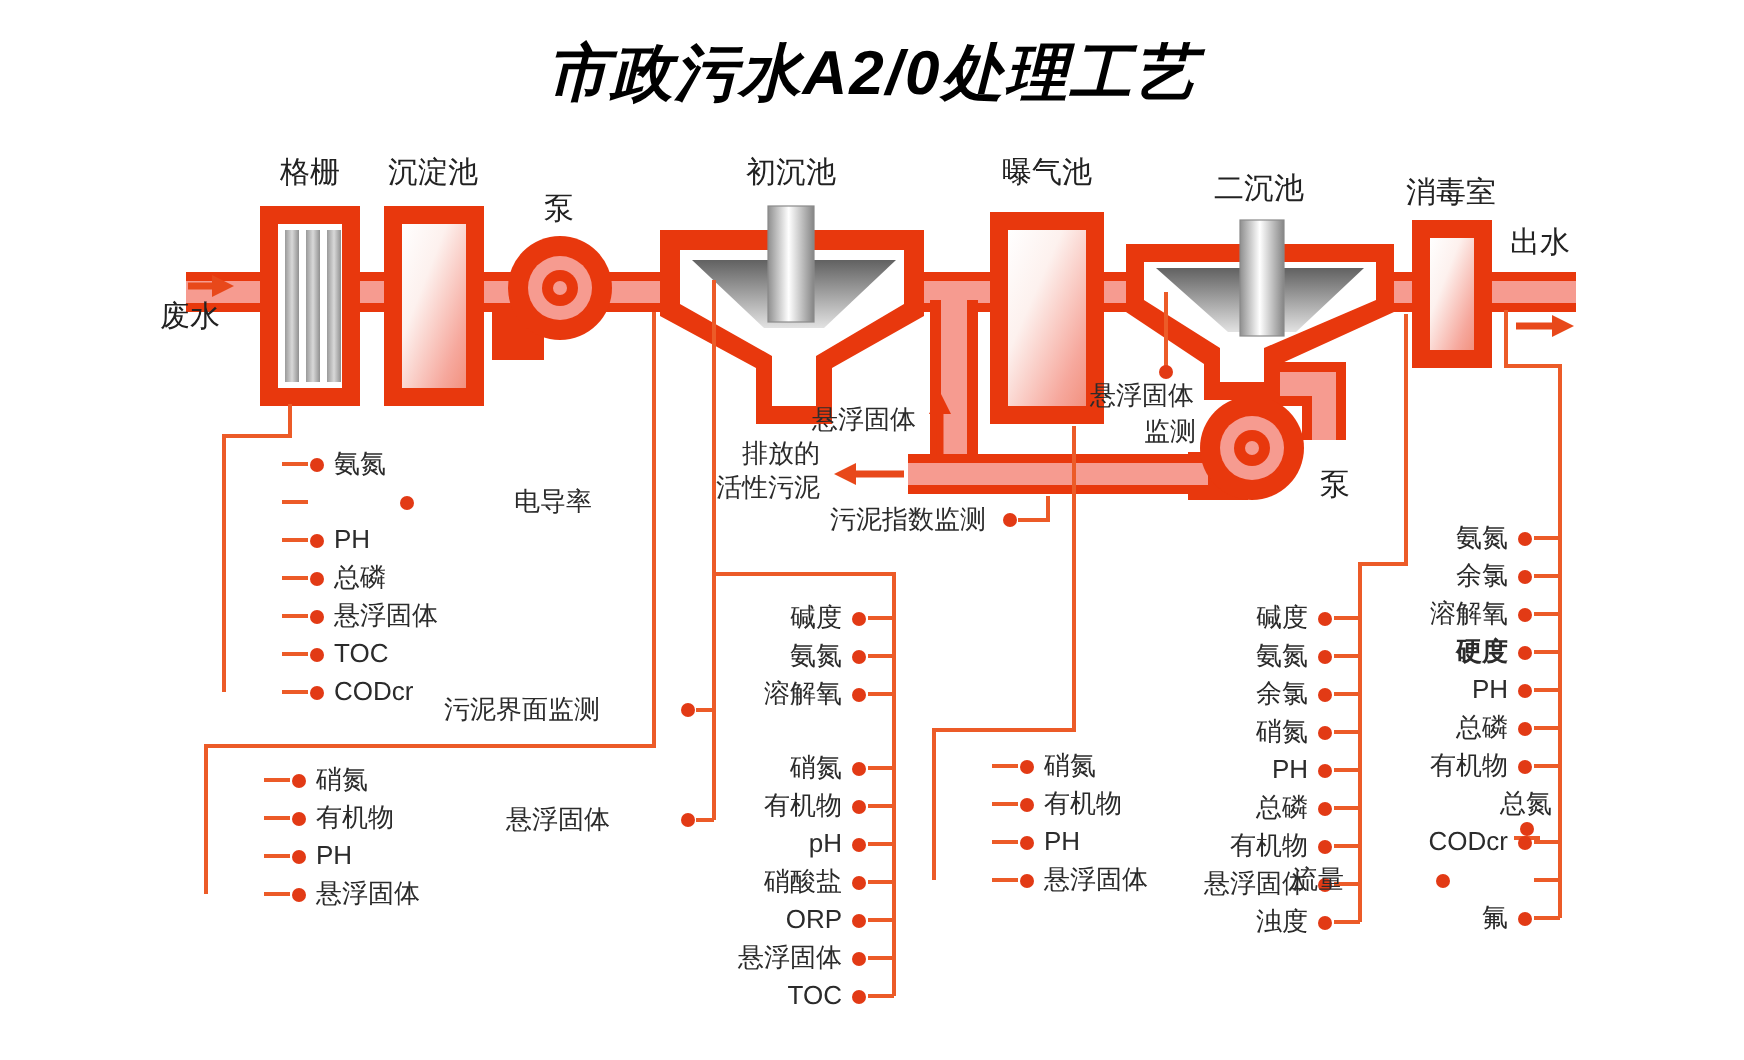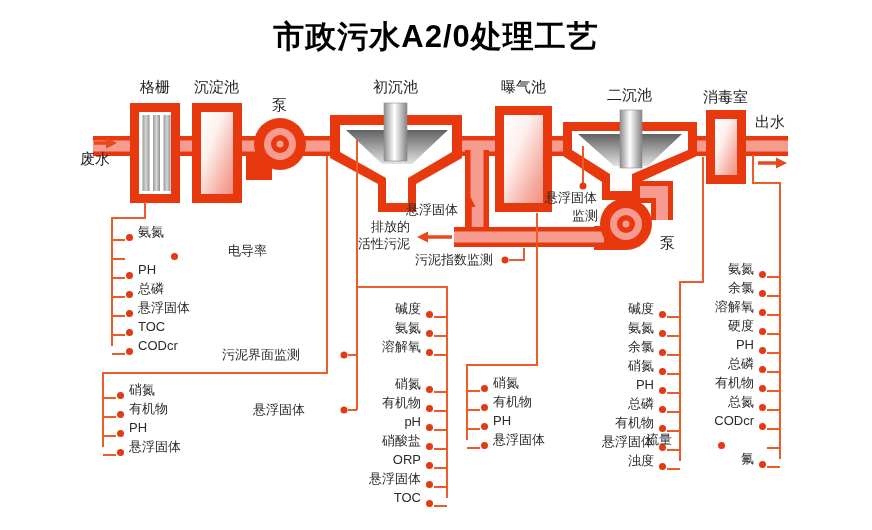--- a/index.html
+++ b/index.html
@@ -1,23 +1,23 @@
 <!DOCTYPE html>
 <html><head>
 <meta charset="utf-8">
 <style>
   html,body{margin:0;padding:0;background:#fff;}
   body{width:872px;height:530px;position:relative;font-family:"Liberation Sans",sans-serif;overflow:hidden;}
   #stage{position:absolute;left:0;top:0;width:872px;height:530px;}
   #pipework{position:absolute;left:0;top:0;}
   .title{position:absolute;left:0;top:16px;width:100%;text-align:center;
-         font-size:31px;font-weight:bold;color:#000;letter-spacing:1px;}
+         font-size:31px;font-weight:bold;color:#000;letter-spacing:1px;font-style:italic;}
   .lbl{position:absolute;font-size:13px;line-height:16px;color:#2b2b2b;white-space:nowrap;}
   .unit{font-size:15px;line-height:17px;color:#222;}
-  .param-row{position:absolute;height:18px;display:flex;align-items:flex-end;}
+  .param-row{position:absolute;height:18px;display:flex;align-items:center;margin-left:29px;}
   .pline{width:13px;height:2px;background:#EC5B28;flex:0 0 auto;}
   .pdot{width:7px;height:7px;border-radius:50%;background:#E23A15;flex:0 0 auto;margin:0 1px;}
   .ptext{font-size:13px;line-height:18px;color:#2b2b2b;white-space:nowrap;padding:0 4px;}
 </style>
 </head>
 <body>
 
 <div id="stage">
 
   <svg id="pipework" width="872" height="530" viewBox="0 0 872 530">
@@ -346,41 +346,41 @@
     <div class="param-row" style="top: 279px; right: 92px;">
       <span class="ptext">余氯</span>
       <div class="pdot"></div>
       <div class="pline"></div>
     </div>
     <div class="param-row" style="top: 298px; right: 92px;">
       <span class="ptext">溶解氧</span>
       <div class="pdot"></div>
       <div class="pline"></div>
     </div>
-    <div class="param-row" style="top: 317px; right: 92px;">
+    <div class="param-row" style="top: 317px; right: 92px; font-weight: bold;">
       <span class="ptext">硬度</span>
       <div class="pdot"></div>
       <div class="pline"></div>
     </div>
     <div class="param-row" style="top: 336px; right: 92px;">
       <span class="ptext">PH</span>
       <div class="pdot"></div>
       <div class="pline"></div>
     </div>
     <div class="param-row" style="top: 355px; right: 92px;">
       <span class="ptext">总磷</span>
       <div class="pdot"></div>
       <div class="pline"></div>
     </div>
     <div class="param-row" style="top: 374px; right: 92px;">
       <span class="ptext">有机物</span>
       <div class="pdot"></div>
       <div class="pline"></div>
     </div>
-    <div class="param-row" style="top: 393px; right: 92px;">
+    <div class="param-row" style="top: 393px; right: 92px; flex-direction: column;">
       <span class="ptext">总氮</span>
       <div class="pdot"></div>
       <div class="pline"></div>
     </div>
     <div class="param-row" style="top: 412px; right: 92px;">
       <span class="ptext">CODcr</span>
       <div class="pdot"></div>
       <div class="pline"></div>
     </div>
     <div class="param-row" style="top: 431px; right: 92px; gap: 41px;">

